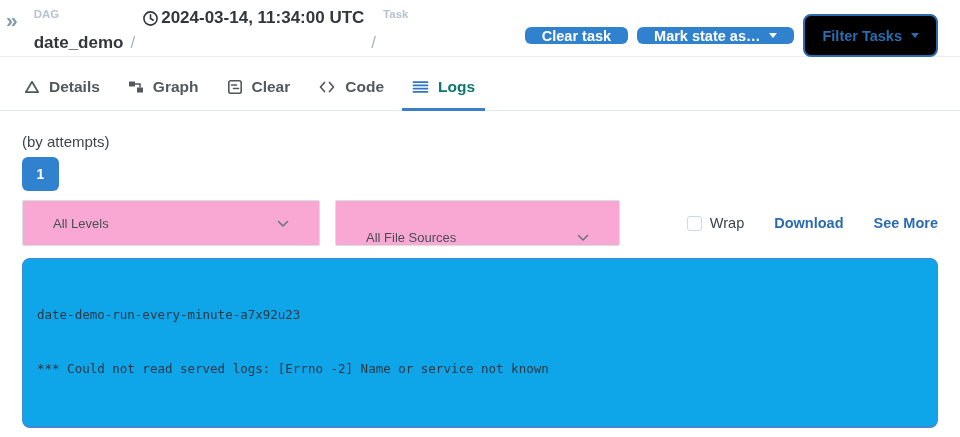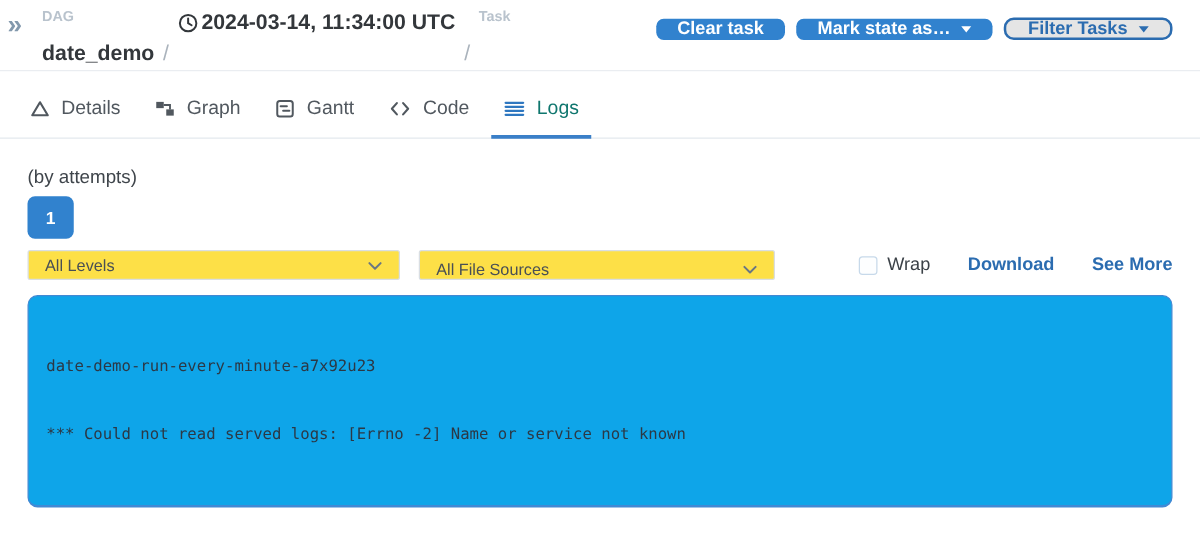--- a/index.html
+++ b/index.html
@@ -71,25 +71,25 @@
     font-size: 14.5px;
     font-weight: 700;
     padding: 0 17px;
     cursor: pointer;
     display: inline-flex;
     align-items: center;
     white-space: nowrap;
   }
   .btn-solid { background: #3182ce; color: #ffffff; }
   .btn-outline {
-    background: #e5e5e5;
+    background: #000000;
     color: #2b6cb0;
     border: 2px solid #2b6cb0;
     border-radius: 8px;
-    height: 18px;
+    height: 43px;
   }
   .caret-down {
     display: inline-block;
     width: 0; height: 0;
     border-left: 4.5px solid transparent;
     border-right: 4.5px solid transparent;
     border-top: 5px solid currentColor;
     margin-left: 9px;
   }
 
@@ -98,21 +98,21 @@
     display: flex;
     padding: 0 10px;
     margin-top: 13px;
     border-bottom: 1px solid #e4e9ee;
   }
   .tab {
     display: flex;
     align-items: center;
     gap: 9px;
     font-size: 15.5px;
-    font-weight: 400;
+    font-weight: 700;
     color: #51585f;
     padding: 8px 10px 12px 10px;
     margin: 0 4px;
     cursor: pointer;
     border-bottom: 3px solid transparent;
     margin-bottom: -1px;
   }
   .tab.active { color: #0f766e; border-bottom-color: #3a7fc8; }
   .tab .ticon { display: inline-flex; }
 
@@ -130,28 +130,28 @@
     border-radius: 6px;
     cursor: pointer;
   }
 
   .filters-row {
     margin-top: 9px;
     display: flex;
     align-items: center;
   }
   .select {
-    height: 24px;
+    height: 46px;
     border: 1px solid #d9dee3;
     border-radius: 2px;
-    background: #fde047;
+    background: #f9a8d4;
     display: flex;
     align-items: center;
     justify-content: space-between;
-    padding: 0 13px;
+    padding: 0 30px;
     font-size: 13px;
     color: #494f55;
     cursor: pointer;
   }
   .select-levels { width: 298px; margin-right: 15px; }
   .select-sources { width: 285px; align-items: flex-end; }
   .wrap-group {
     margin-left: auto;
     display: flex;
     align-items: center;
@@ -254,21 +254,21 @@
     <span>Graph</span>
   </div>
   <div class="tab">
     <span class="ticon">
       <svg width="16" height="16" viewBox="0 0 16 16" fill="none">
         <rect x="1.8" y="1.8" width="12.4" height="12.4" rx="2" stroke="#51585f" stroke-width="1.6"></rect>
         <path d="M4.5 6 H9.5" stroke="#51585f" stroke-width="1.6" stroke-linecap="round"></path>
         <path d="M6.5 9.5 H11.5" stroke="#51585f" stroke-width="1.6" stroke-linecap="round"></path>
       </svg>
     </span>
-    <span>Gantt</span>
+    <span>Clear</span>
   </div>
   <div class="tab">
     <span class="ticon">
       <svg width="18" height="16" viewBox="0 0 18 16" fill="none">
         <path d="M6.5 3.5 L2.5 8 L6.5 12.5" stroke="#51585f" stroke-width="1.7" stroke-linecap="round" stroke-linejoin="round"></path>
         <path d="M11.5 3.5 L15.5 8 L11.5 12.5" stroke="#51585f" stroke-width="1.7" stroke-linecap="round" stroke-linejoin="round"></path>
       </svg>
     </span>
     <span>Code</span>
   </div>

